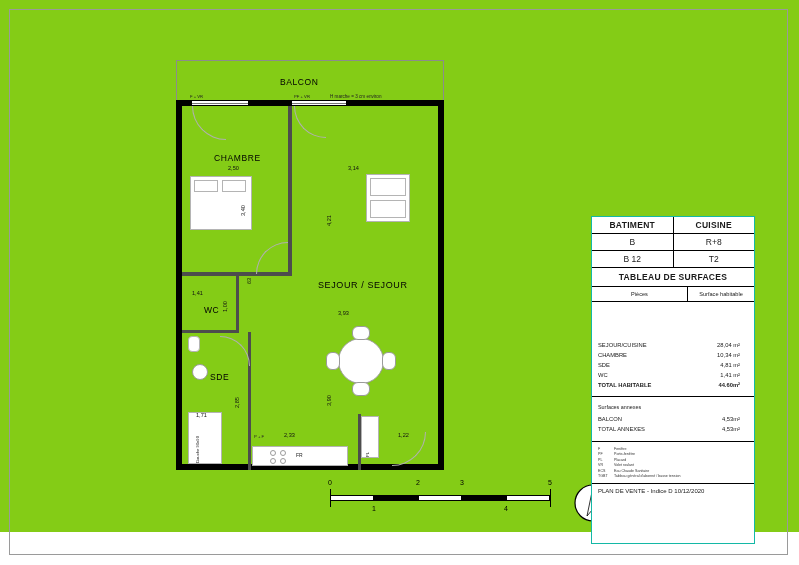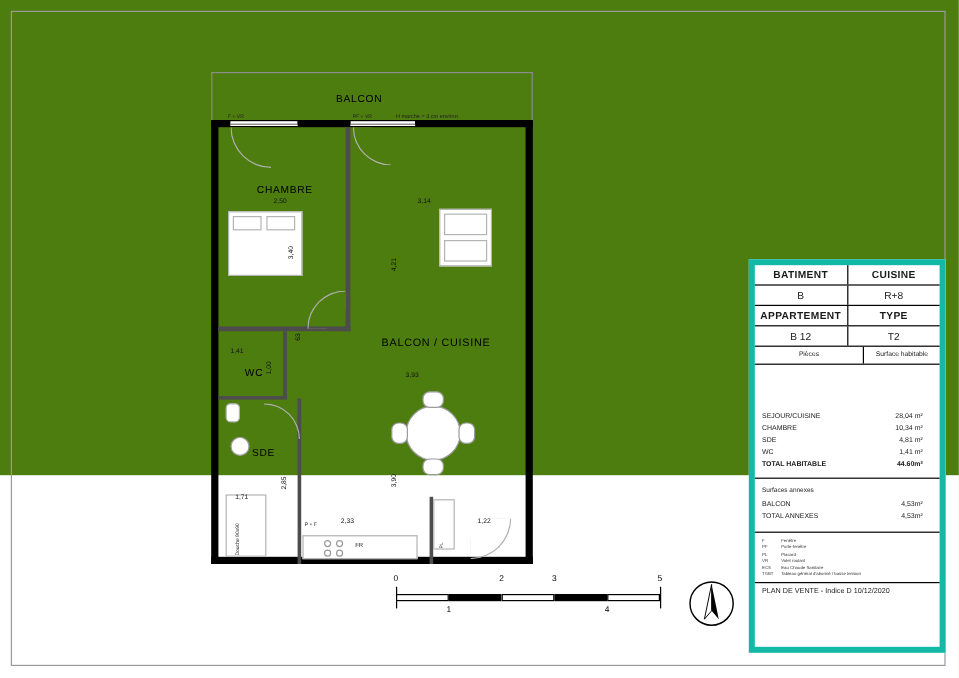--- a/index.html
+++ b/index.html
@@ -10,22 +10,22 @@
   body {
     width: 799px;
     height: 565px;
     font-family: "Liberation Sans", sans-serif;
     color: #1a1a1a;
     overflow: hidden;
   }
   #page {
     position: relative;
     width: 799px;
-    height: 396px;
-    background: #4d7c0f;
+    height: 532px;
+    background: #84cc16;
   }
   .frame {
     position: absolute;
     left: 9px;
     top: 9px;
     width: 779px;
     height: 546px;
     border: 1px solid #9a9a9a;
     box-sizing: border-box;
   }
@@ -132,25 +132,25 @@
     position: absolute;
     left: 572px;
     top: 482px;
     width: 42px;
     height: 42px;
   }
 
   
   #infotable {
     position: absolute;
-    left: 624px;
+    left: 591px;
     top: 216px;
     width: 164px;
     height: 328px;
-    border: 5px solid #14b8a6;
+    border: 1px solid #14b8a6;
     box-sizing: border-box;
     background: #fff;
   }
   .it-row {
     display: flex;
     border-bottom: 1px solid #000;
   }
   .it-cell {
     flex: 1;
     text-align: center;
@@ -266,21 +266,21 @@
     <div class="midline" style="left:12px;top:212px;width:110px;height:4px;"></div>
 
     <div class="room-label" style="left:44px;top:93px;">CHAMBRE</div>
     <div class="furn soft" style="left:20px;top:116px;width:62px;height:54px;"></div>
     <div class="furn soft" style="left:24px;top:120px;width:24px;height:12px;"></div>
     <div class="furn soft" style="left:52px;top:120px;width:24px;height:12px;"></div>
 
     <div class="dim" style="left:58px;top:105px;">2,50</div>
     <div class="dim vert" style="left:76px;top:150px;">3,40</div>
 
-    <div class="room-label big" style="left:148px;top:220px;">BALCON / CUISINE</div>
+    <div class="room-label big" style="left:148px;top:220px;">SEJOUR / SEJOUR</div>
     <div class="dim" style="left:178px;top:105px;">3,14</div>
     <div class="dim vert" style="left:162px;top:160px;">4,21</div>
 
     <div class="furn soft" style="left:196px;top:114px;width:44px;height:48px;"></div>
     <div class="furn soft" style="left:200px;top:118px;width:36px;height:18px;"></div>
     <div class="furn soft" style="left:200px;top:140px;width:36px;height:18px;"></div>
 
     <div class="circ" style="left:168px;top:278px;width:46px;height:46px;"></div>
     <div class="circ" style="left:182px;top:266px;width:18px;height:14px;border-radius:6px;"></div>
     <div class="circ" style="left:182px;top:322px;width:18px;height:14px;border-radius:6px;"></div>
@@ -355,28 +355,25 @@
   <div id="infotable">
     <div class="it-row">
       <div class="it-cell b sep">BATIMENT</div>
       <div class="it-cell b">CUISINE</div>
     </div>
     <div class="it-row">
       <div class="it-cell sep">B</div>
       <div class="it-cell">R+8</div>
     </div>
     <div class="it-row">
-      <div class="it-cell b sep">APPARTEMENT</div>
-      <div class="it-cell b">TYPE</div>
-    </div>
-    <div class="it-row">
       <div class="it-cell sep">B 12</div>
       <div class="it-cell">T2</div>
     </div>
 
+    <div class="it-title">TABLEAU DE SURFACES</div>
 
     <div class="it-head">
       <div class="h h1">Pièces</div>
       <div class="h h2">Surface habitable</div>
     </div>
 
     <div class="surf-block">
       <div class="surf-row">
         <div class="n">SEJOUR/CUISINE</div>
         <div class="v">28,04 m²</div>

